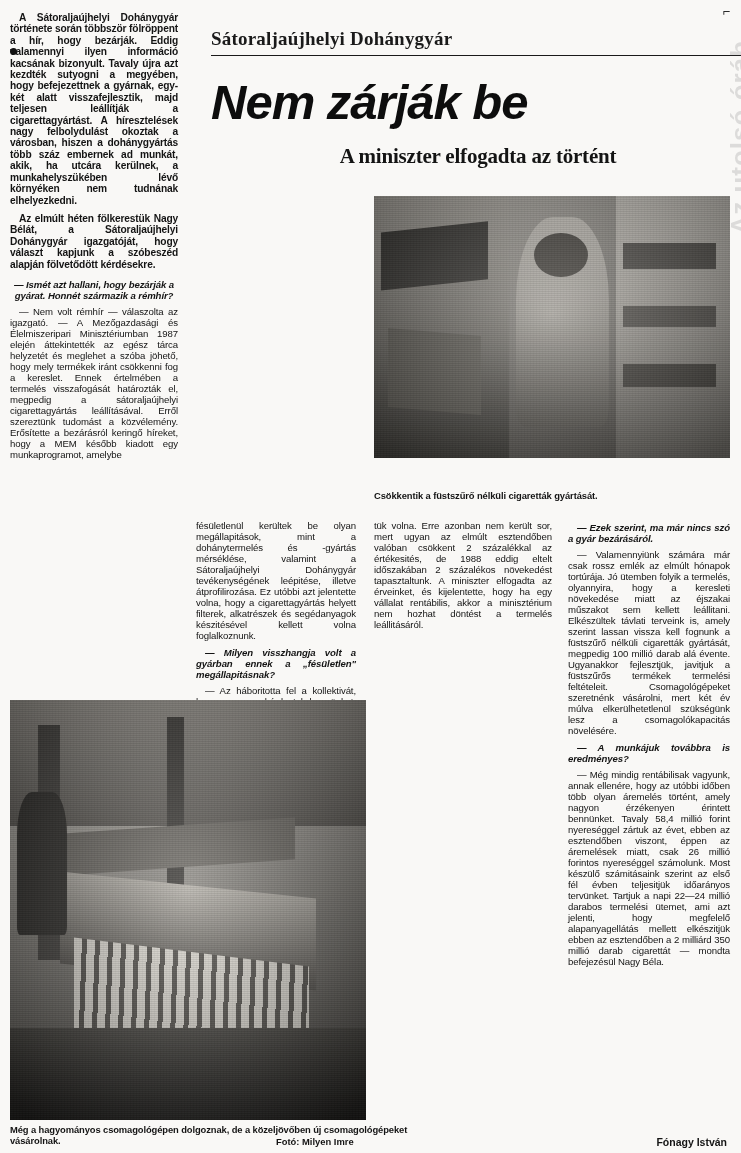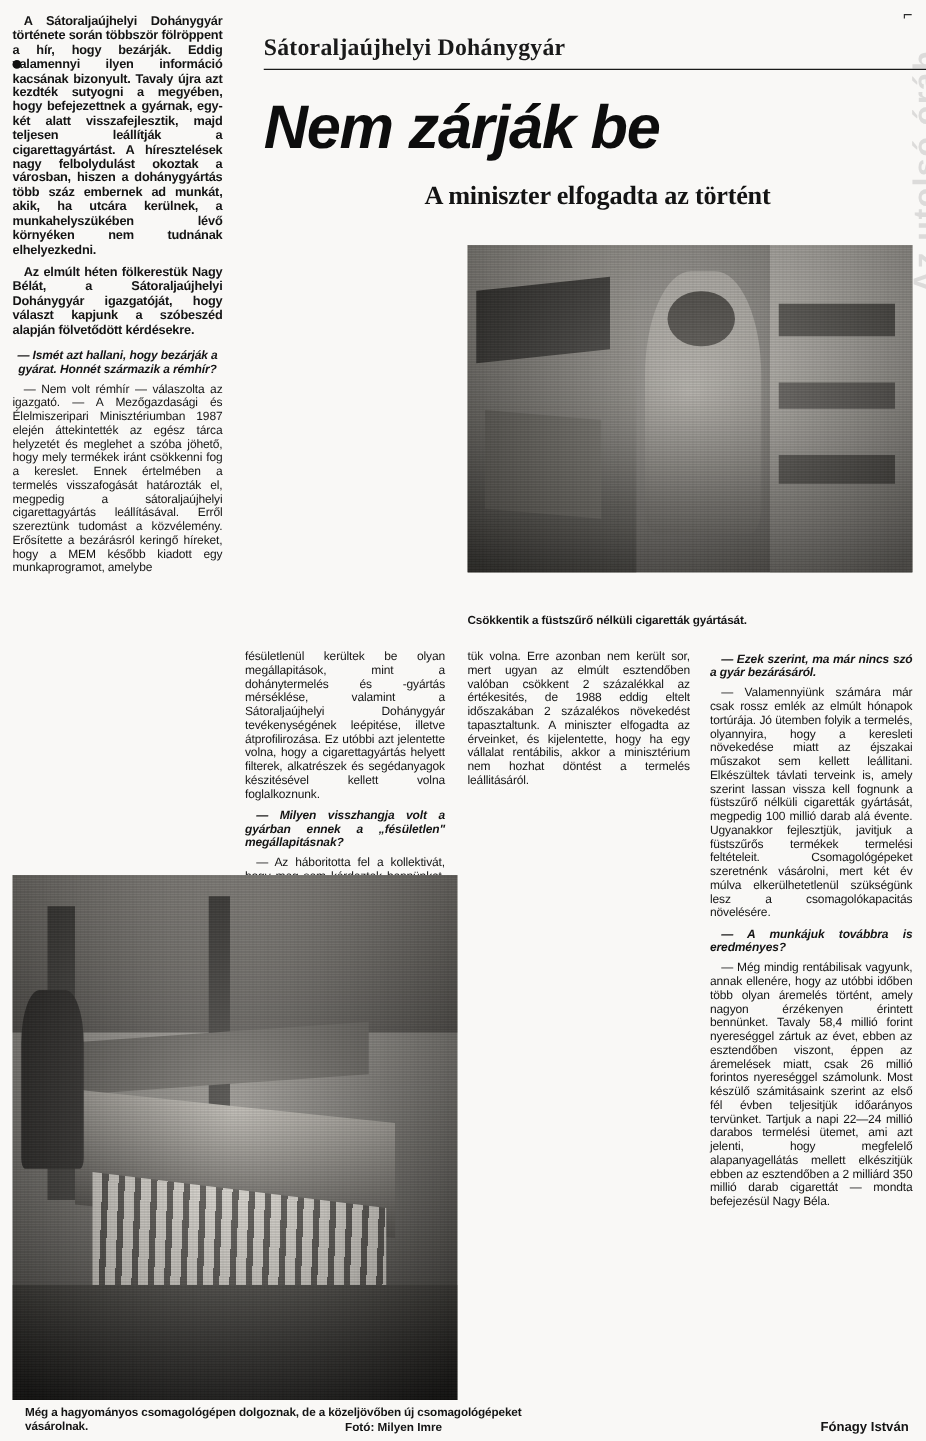--- a/index.html
+++ b/index.html
@@ -197,21 +197,21 @@
     line-height: 11px;
     letter-spacing: -0.1px;
   }
   #caption-top {
     left: 374px;
     top: 462px;
     width: 356px;
     margin-top: 28px;
   }
   #caption-bottom {
-    left: 20px;
+    left: 10px;
     top: 1124px;
     width: 400px;
   }
   .photo-credit {
     position: absolute;
     left: 276px;
     top: 1136px;
     font-family: "Liberation Sans", sans-serif;
     font-size: 9.4px;
     font-weight: bold;

